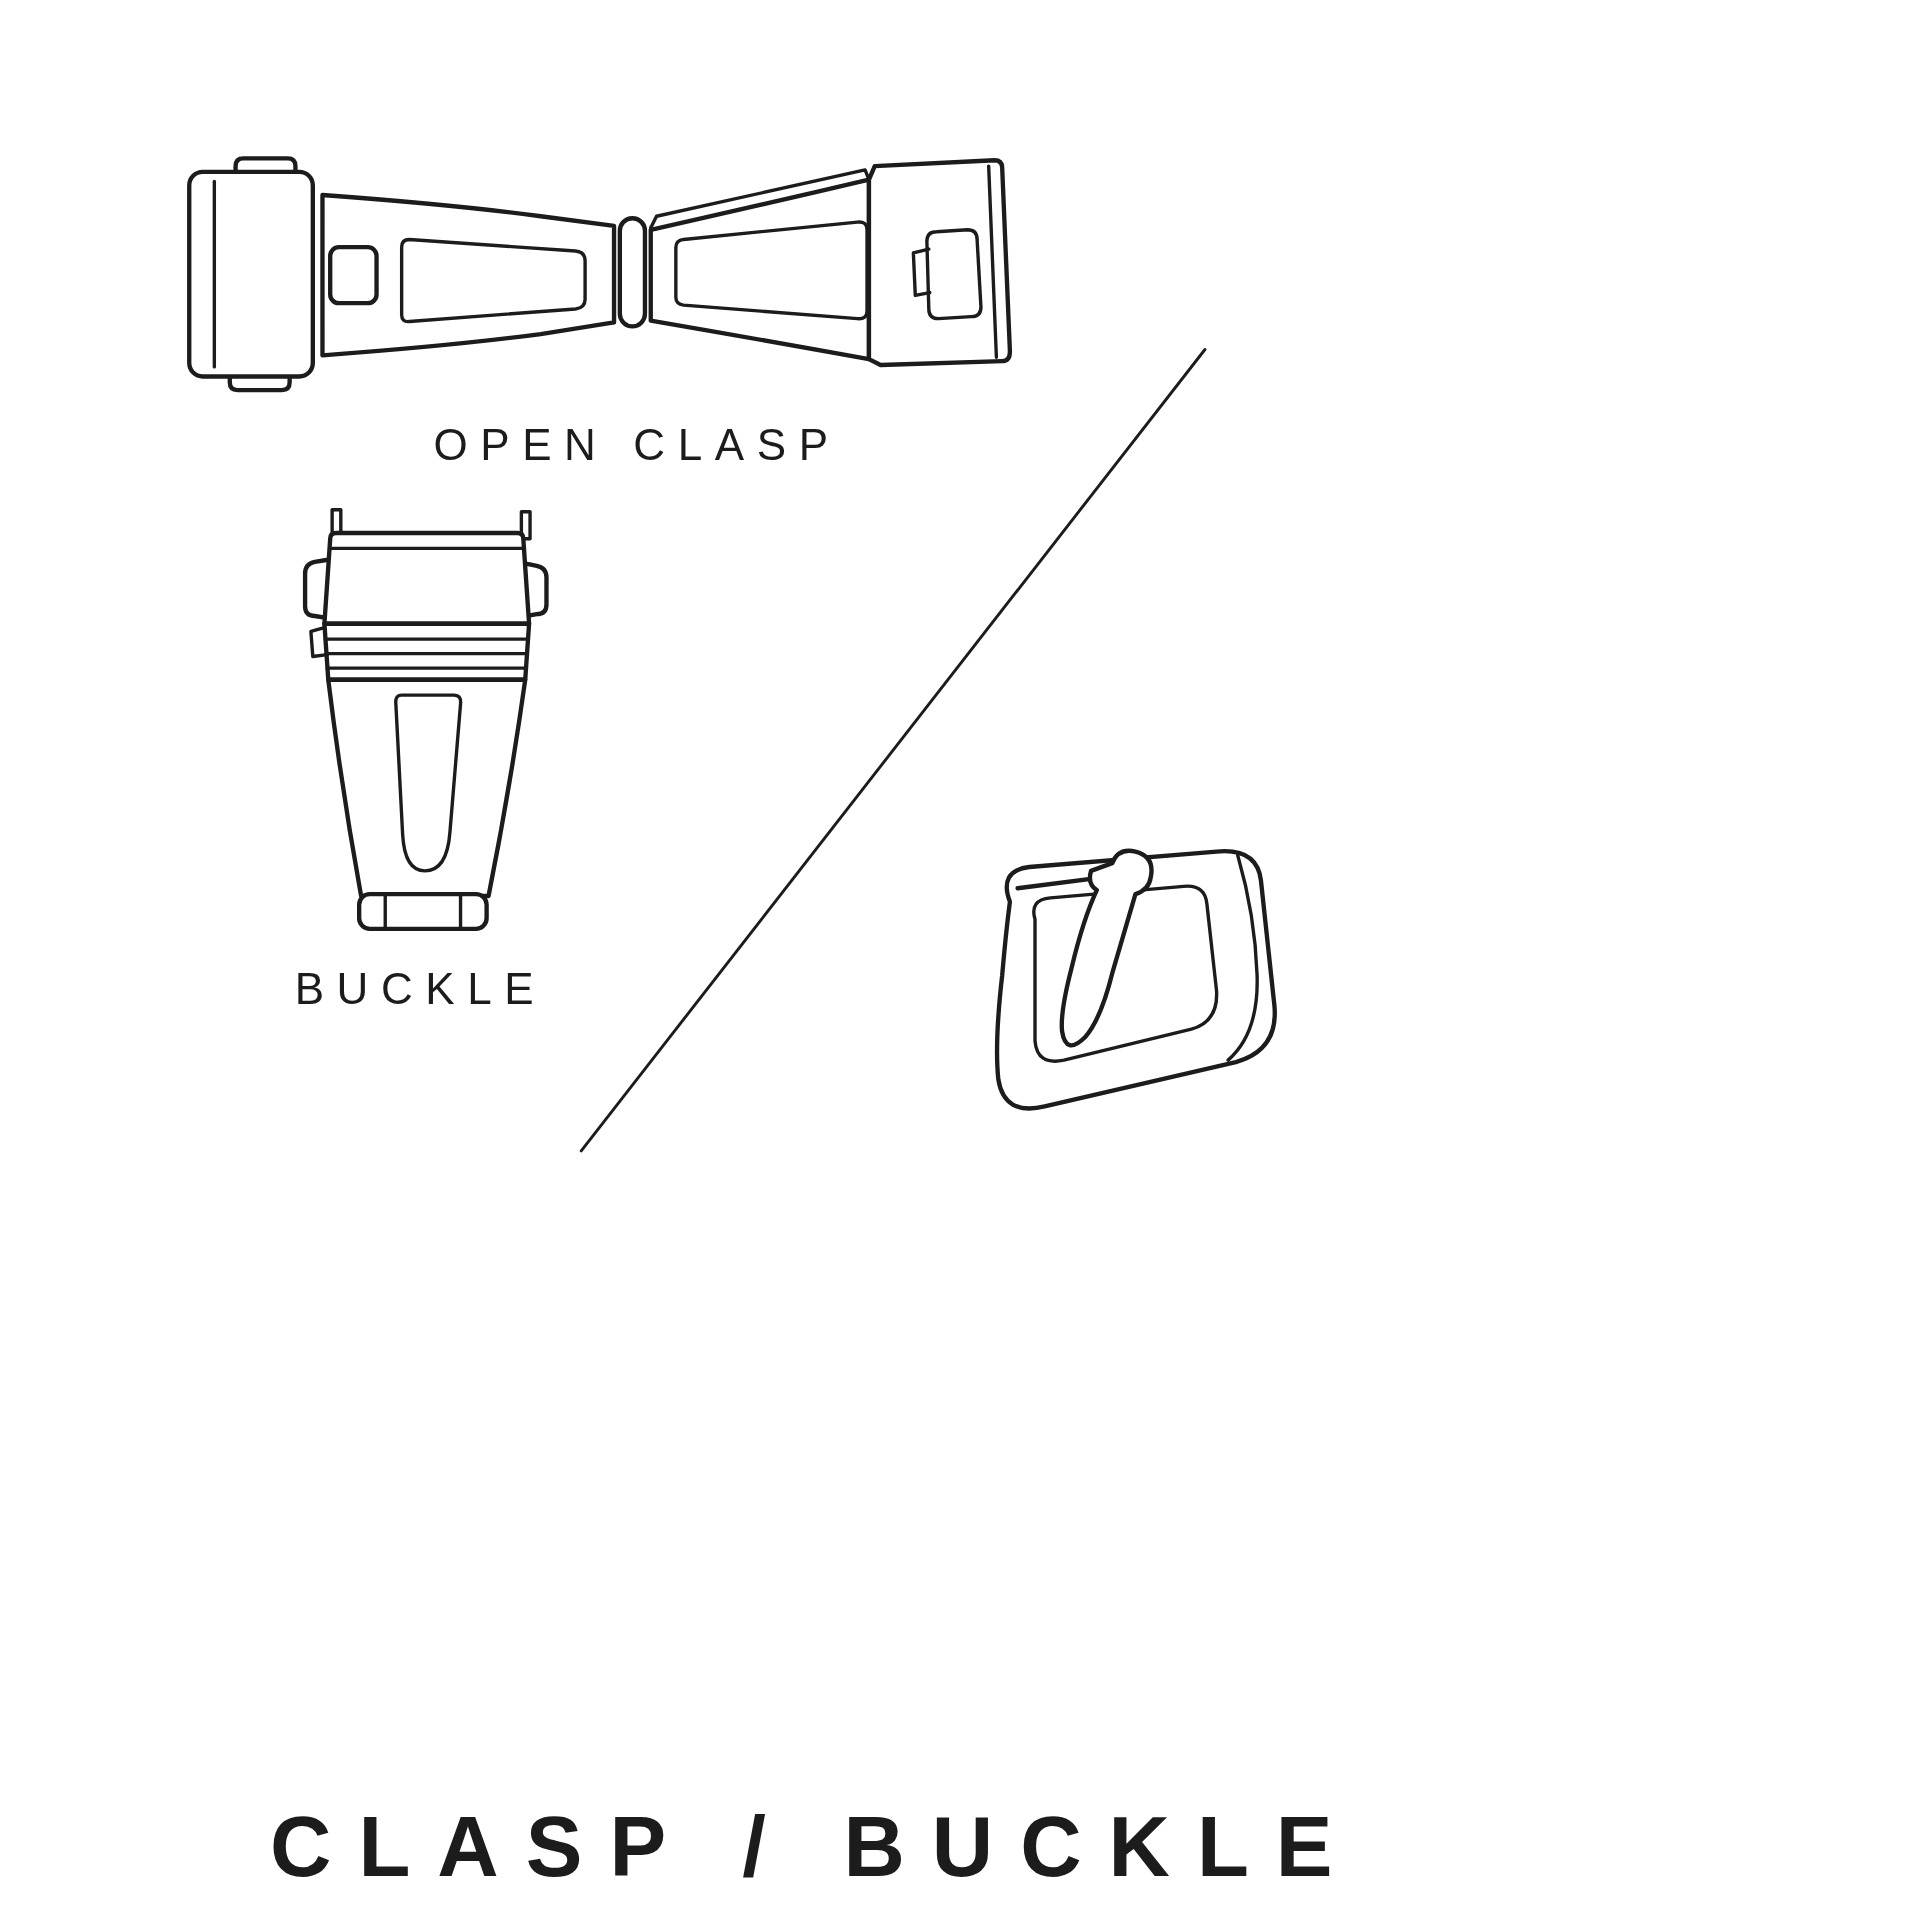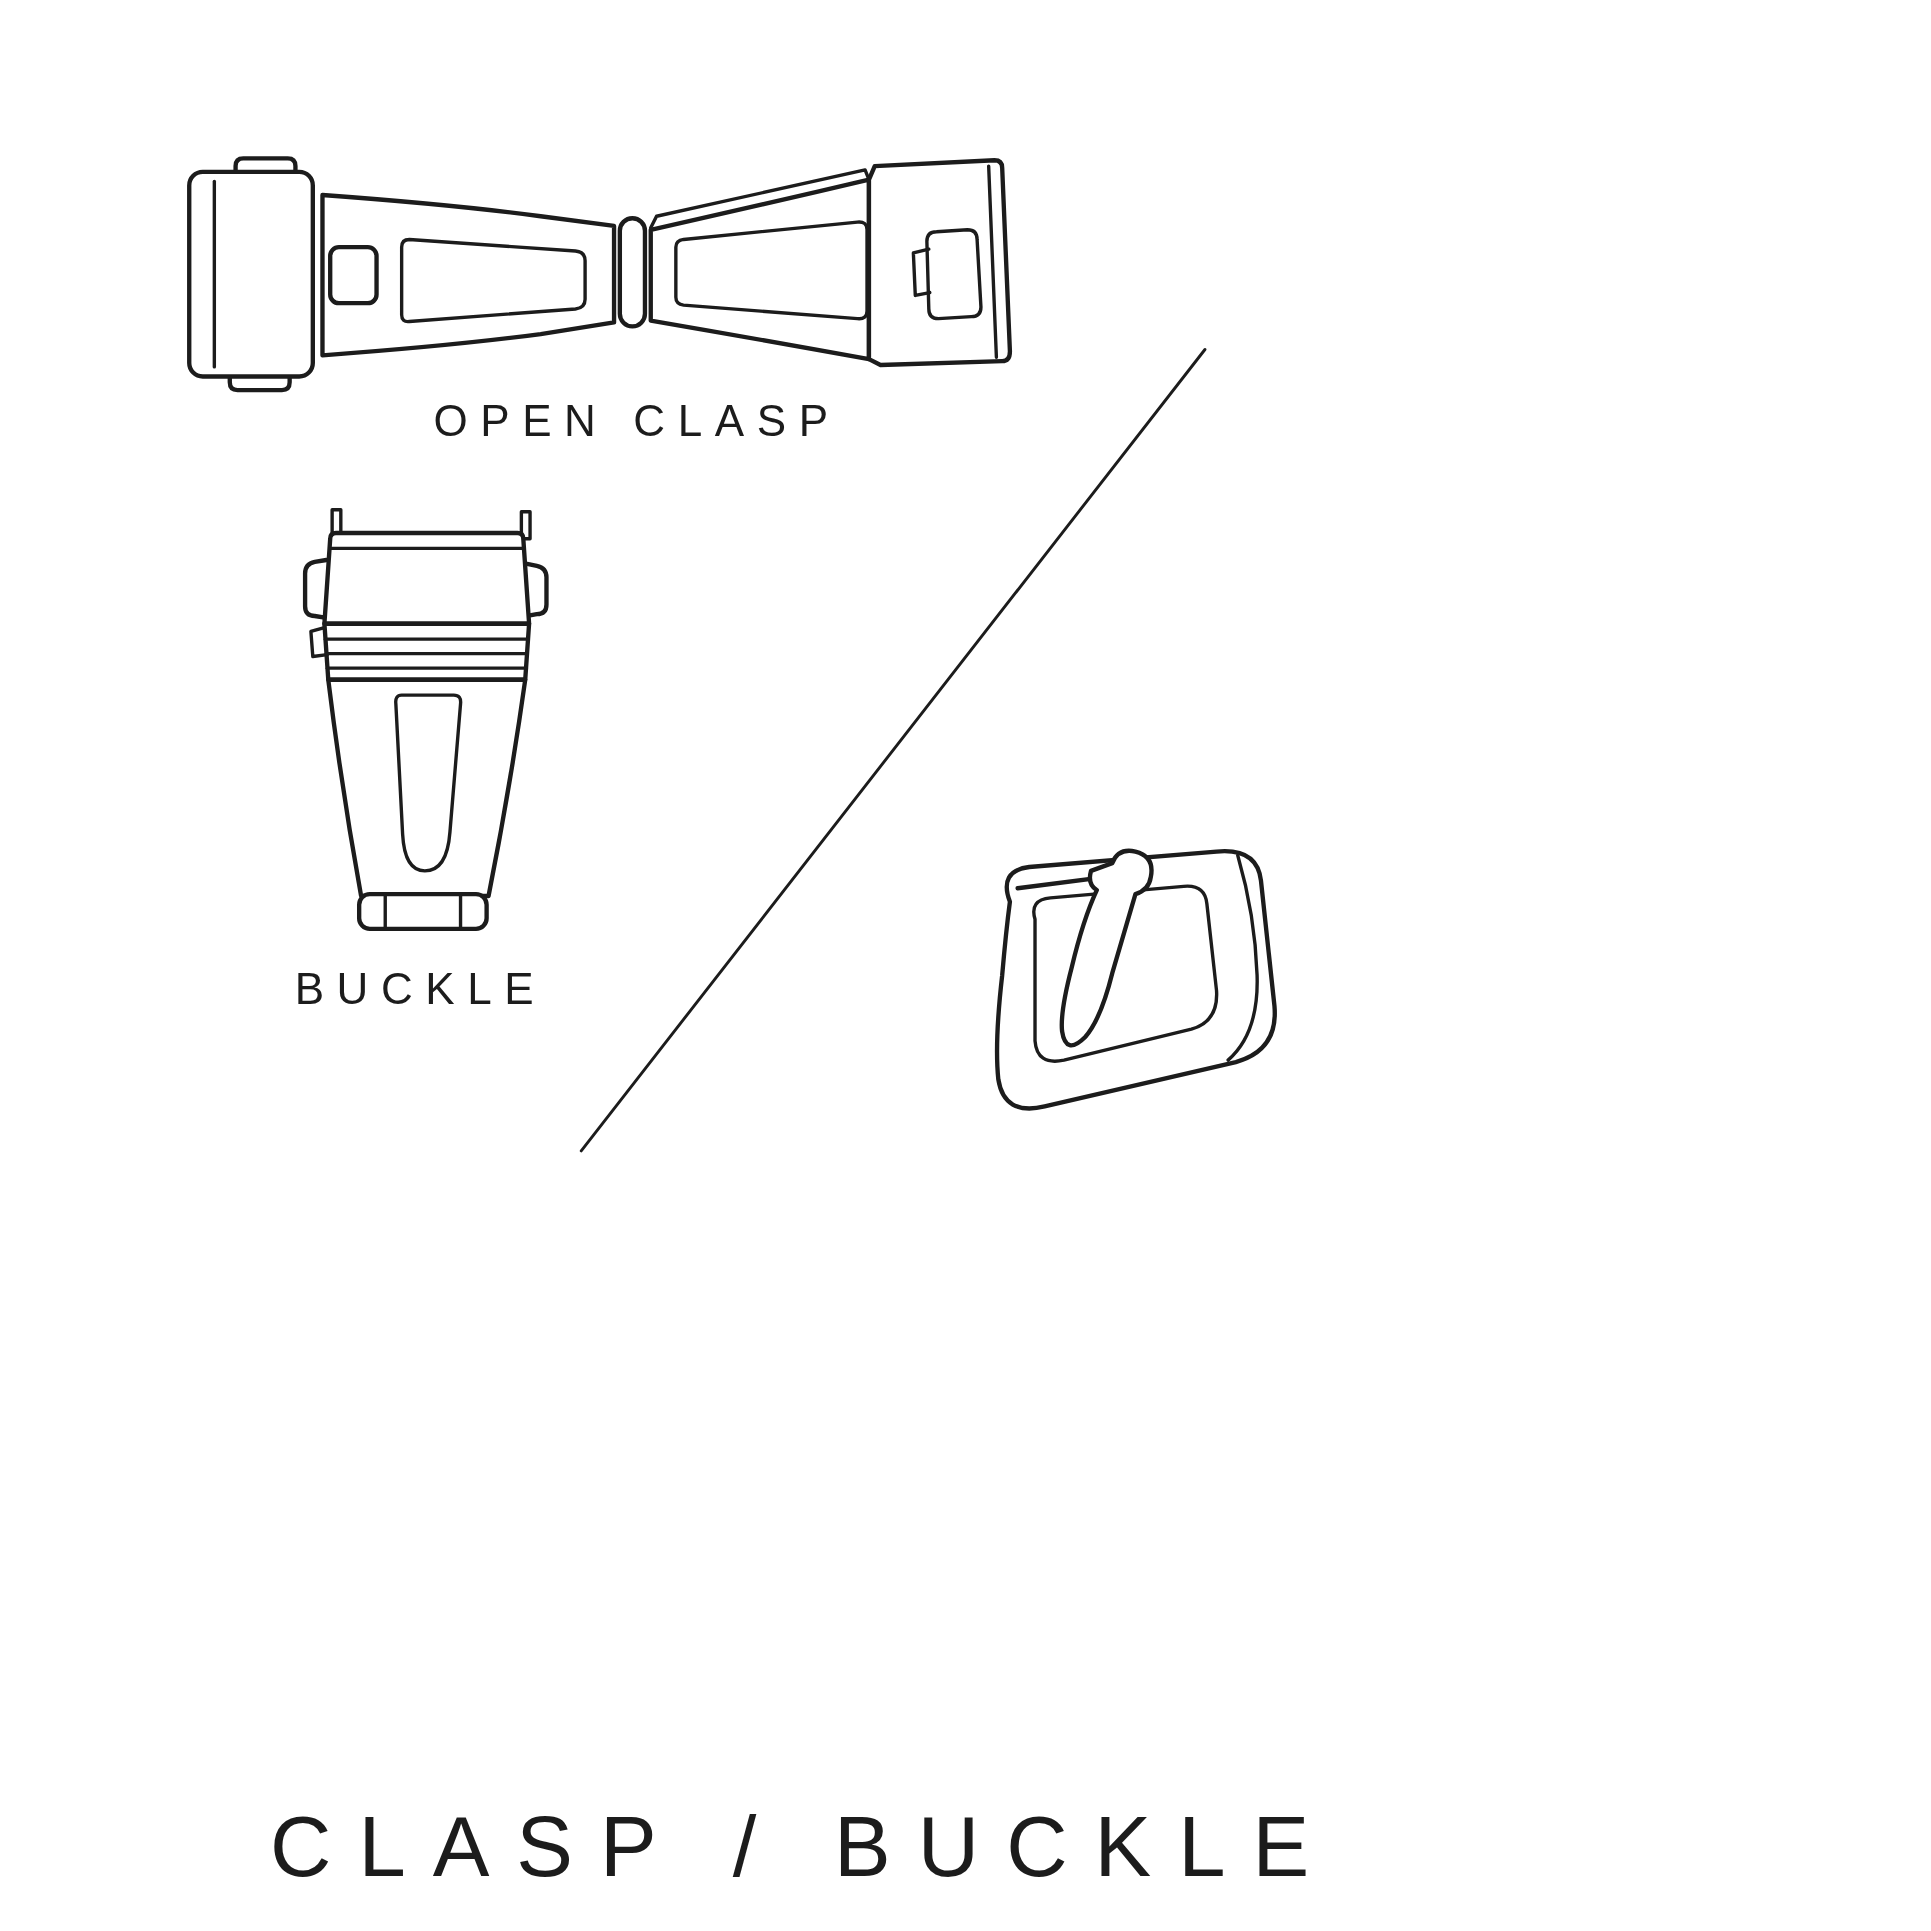--- a/index.html
+++ b/index.html
@@ -22,30 +22,30 @@
 
   .caption {
     position: absolute;
     text-align: center;
     font-size: 44px;
     letter-spacing: 12.6px;
     font-weight: 400;
     color: var(--ink);
     white-space: nowrap;
   }
-  .caption-open  { left: 386px; top: 396px; width: 502px; }
+  .caption-open  { left: 386px; top: 420px; width: 502px; }
   .caption-closed{ left: 261px; top: 964px; width: 319px; }
 
   .main-title {
     position: absolute;
     left: 270px; top: 1798px; width: 966px;
     text-align: left;
     font-size: 85px;
     letter-spacing: 27px;
-    font-weight: 400;
+    font-weight: 700;
     color: var(--ink);
     white-space: nowrap;
   }
 </style>
 </head>
 <body>
 
 <svg class="art" viewBox="0 0 2000 2000" aria-hidden="true">
 
   <g>

